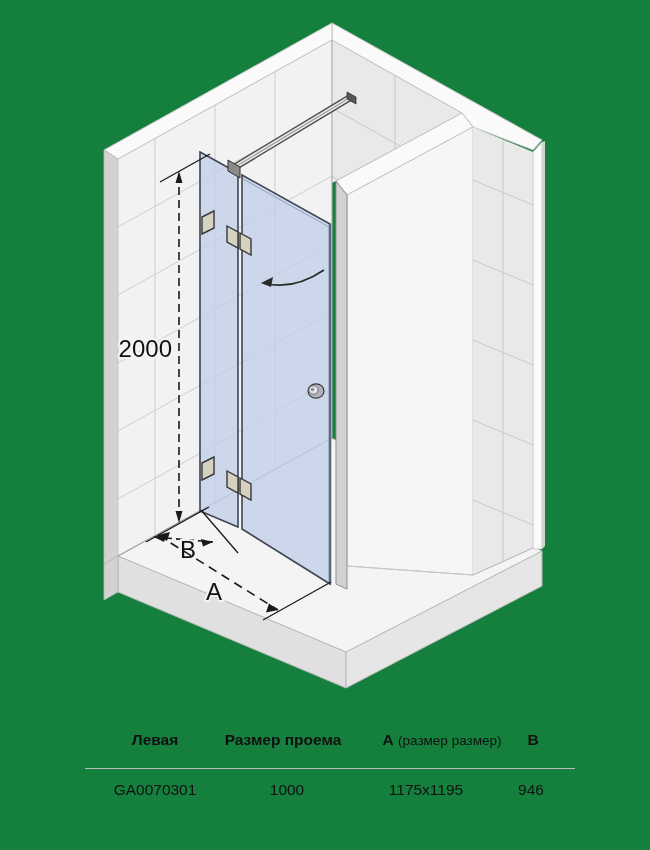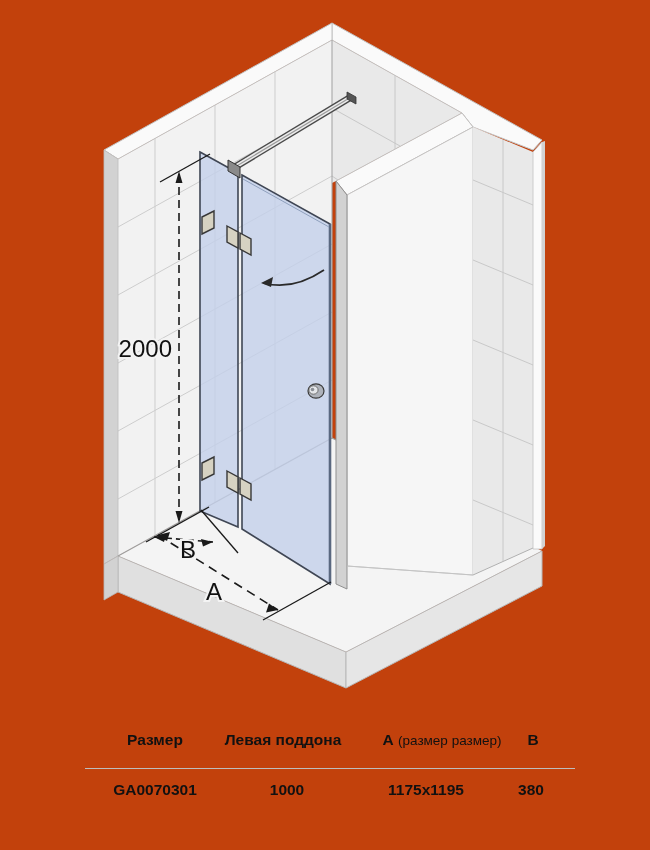--- a/index.html
+++ b/index.html
@@ -1,21 +1,21 @@
 <!DOCTYPE html>
 <html><head>
 <meta charset="utf-8">
 <style>
   html,body{margin:0;padding:0;background:#fff;}
-  .page{position:relative;width:650px;height:850px;background:#c2410c;overflow:hidden;
+  .page{position:relative;width:650px;height:850px;background:#15803d;overflow:hidden;
         font-family:"Liberation Sans",sans-serif;color:#111;}
   svg{display:block;}
   .dim-label{font-family:"Liberation Sans",sans-serif;font-size:24px;fill:#111;
              paint-order:stroke;stroke:#f3f3f3;stroke-width:4px;}
-  .spec{position:absolute;white-space:nowrap;transform:translateX(-50%);font-weight:bold;}
+  .spec{position:absolute;white-space:nowrap;transform:translateX(-50%);}
   .spec.hdr{font-weight:bold;font-size:15.5px;}
   .spec.val{font-size:15.5px;}
   .spec .note{font-weight:normal;font-size:13.5px;}
   .sep{position:absolute;height:1px;background:#bdbdbd;}
 </style>
 </head>
 <body>
 
 <div class="page">
 
@@ -142,26 +142,26 @@
       <g>
         <line x1="158" y1="535" x2="278" y2="610" stroke-width="1.6" stroke-dasharray="9 6"></line>
         <polygon points="158,535 170,532 167,541" fill="#1a1a1a" stroke="none"></polygon>
         <polygon points="278,610 266,612.5 269,603.5" fill="#1a1a1a" stroke="none"></polygon>
         <text x="206" y="600" class="dim-label" stroke="none">A</text>
       </g>
     </g>
   </svg>
 
   <div>
-    <span class="spec hdr" style="left:155px;top:731px;">Размер</span>
-    <span class="spec hdr" style="left:283px;top:731px;">Левая поддона</span>
+    <span class="spec hdr" style="left:155px;top:731px;">Левая</span>
+    <span class="spec hdr" style="left:283px;top:731px;">Размер проема</span>
     <span class="spec hdr" style="left:442px;top:731px;"><span>А</span> <span class="note">(размер размер)</span></span>
     <span class="spec hdr" style="left:533px;top:731px;">В</span>
 
     <div class="sep" style="left:85px;top:768px;width:490px;"></div>
 
     <span class="spec val" style="left:155px;top:781px;">GA0070301</span>
     <span class="spec val" style="left:287px;top:781px;">1000</span>
     <span class="spec val" style="left:426px;top:781px;">1175x1195</span>
-    <span class="spec val" style="left:531px;top:781px;">380</span>
+    <span class="spec val" style="left:531px;top:781px;">946</span>
   </div>
 
 </div>
 
 </body></html>

